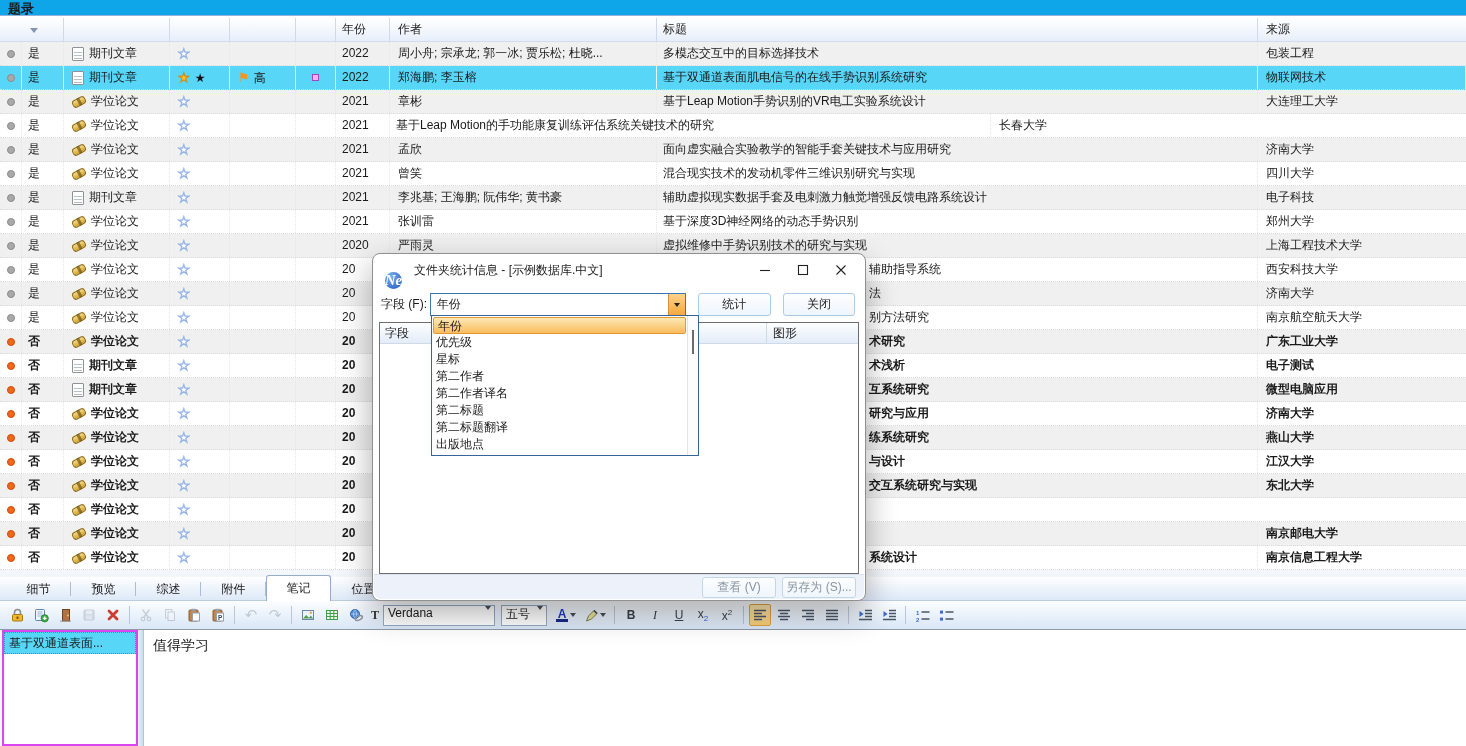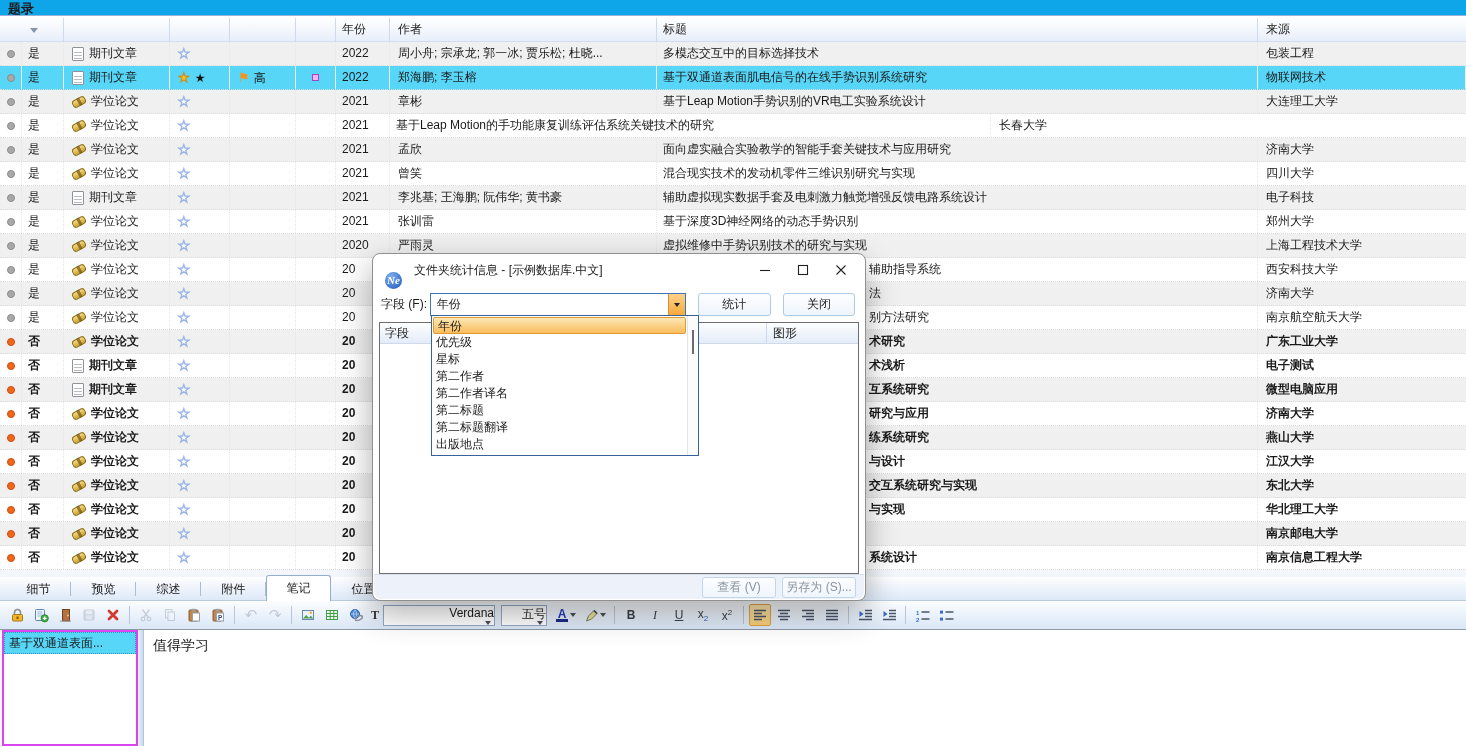--- a/index.html
+++ b/index.html
@@ -57,21 +57,21 @@
               padding-left:6px; background:linear-gradient(#fefeff,#dde9f8); border-bottom:1px solid #bccde0; }
   .tab { width:65px; text-align:center; height:21px; line-height:20px; position:relative; cursor:default; }
   .tab:not(.active)::after { content:""; position:absolute; right:0; top:3px; height:14px; width:1px; background:#a9bdd4; }
   .tab.active { height:26px; line-height:24px; background:#fff; border:1px solid #96accc; border-bottom:none;
                 border-radius:3px 3px 0 0; margin-bottom:-1px; z-index:2; }
   .toolbar { position:absolute; left:0; top:31px; width:100%; height:29px; display:flex; align-items:center;
              gap:2px; padding-left:6px; background:linear-gradient(#fcfdff,#d9e7f7); border-bottom:1px solid #8f9aa6; }
   .tbtn { width:22px; height:22px; display:flex; align-items:center; justify-content:center; border-radius:2px; }
   .tbtn.dis { opacity:.4; }
   .tsep { width:1px; height:18px; background:#b9c6d8; margin:0 3px; flex:none; }
-  .combo { display:flex; align-items:flex-end; background:#fff; border:1px solid #93a9c6; height:21px;flex-direction:column; }
+  .combo { display:flex; align-items:flex-start; background:#fff; border:1px solid #93a9c6; height:21px; }
   .combo .tx { flex:1; padding-left:4px; overflow:hidden; white-space:nowrap; }
   .carr { width:13px; display:flex; align-items:center; justify-content:center; }
   .tri { width:0; height:0; border-left:3.5px solid transparent; border-right:3.5px solid transparent; border-top:4px solid #4a5058; }
   .fmt { font-size:12px; color:#3c424a; }
   .fmt-b{font-weight:bold;} .fmt-i{font-style:italic; font-family:"Liberation Serif",serif;} .fmt-u{text-decoration:underline;}
   .a-wrap{display:flex;flex-direction:column;align-items:center;line-height:10px;}
   .a-letter{font-weight:bold;font-size:12px;color:#1f3bbf;} .a-bar{width:12px;height:3px;background:#1a2a8a;}
   .active-fmt{ background:linear-gradient(#fde8b0,#f8cd76); border:1px solid #dfa23c; }
   .serifT { font-family:"Liberation Serif",serif; font-weight:bold; font-size:12px; color:#333; padding:0 2px; }
 
@@ -80,21 +80,21 @@
               white-space:nowrap; overflow:hidden; }
   .splitter { position:absolute; left:138px; top:60px; width:5px; bottom:0; background:linear-gradient(90deg,#eaf1fa,#c6daf0); }
   .editor { position:absolute; left:143px; top:60px; right:0; bottom:0; background:#fff; border-left:1px solid #b4c4da;
             padding:7px 9px; font-size:14px; color:#222; }
 
   
   .dialog { position:absolute; left:372px; top:253px; width:494px; height:348px; background:#fff;
             border:1px solid #909090; border-radius:8px; box-shadow:0 12px 32px rgba(0,0,0,.32); z-index:20; }
   .dlg-title { height:32px; display:flex; align-items:center; padding:0 12px; }
   .dlg-logo { width:17px; height:17px; border-radius:50%; background:radial-gradient(circle at 35% 30%,#7fb0f0,#1d55b8);
-              color:#fff; font-size:11px; font-weight:bold; font-style:italic; display:flex; align-items:center;
+              color:#fff; font-size:15px; font-weight:bold; font-style:italic; display:flex; align-items:center;
               justify-content:center; font-family:"Liberation Serif",serif; flex:none;margin-top:20px; }
   .dlg-title .tx { margin-left:12px; color:#202020; }
   .winbtns { margin-left:auto; display:flex; gap:22px; align-items:center; padding-right:4px; }
   .winbtn { width:16px; height:16px; display:flex; align-items:center; justify-content:center; color:#222; }
   .dlg-row { display:flex; align-items:center; padding:7px 10px 8px 8px; }
   .fld-label { width:50px; }
   .fld-combo { position:relative; width:262px; height:23px; border:1px solid #3a77b5; background:#fff; line-height:21px;
                padding-left:6px; }
   .fld-combo .btn { position:absolute; right:0; top:0; width:17px; height:100%; background:linear-gradient(#fdd28b,#f6a93b);
                border-left:1px solid #d89030; display:flex; align-items:center; justify-content:center; }
@@ -469,21 +469,20 @@
         <div class="cell c-read">否</div>
         <div class="cell c-type">
           <span class="ic-diploma"></span>
           <span>学位论文</span>
         </div>
         <div class="cell c-star"><span class="star-o">★</span></div>
         <div class="cell c-flag"></div>
         <div class="cell c-mark"></div>
         <div class="cell c-year">20</div>
         <div class="cell c-author"></div>
-        <div class="cell c-title"><span class="tx">与实现</span></div>
         <div class="cell c-source">华北理工大学</div>
       </div>
       <div class="row unread clip">
         <div class="cell c-dot">
           <span class="dot dot-unread"></span>
         </div>
         <div class="cell c-read">否</div>
         <div class="cell c-type">
           <span class="ic-diploma"></span>
           <span>学位论文</span>

